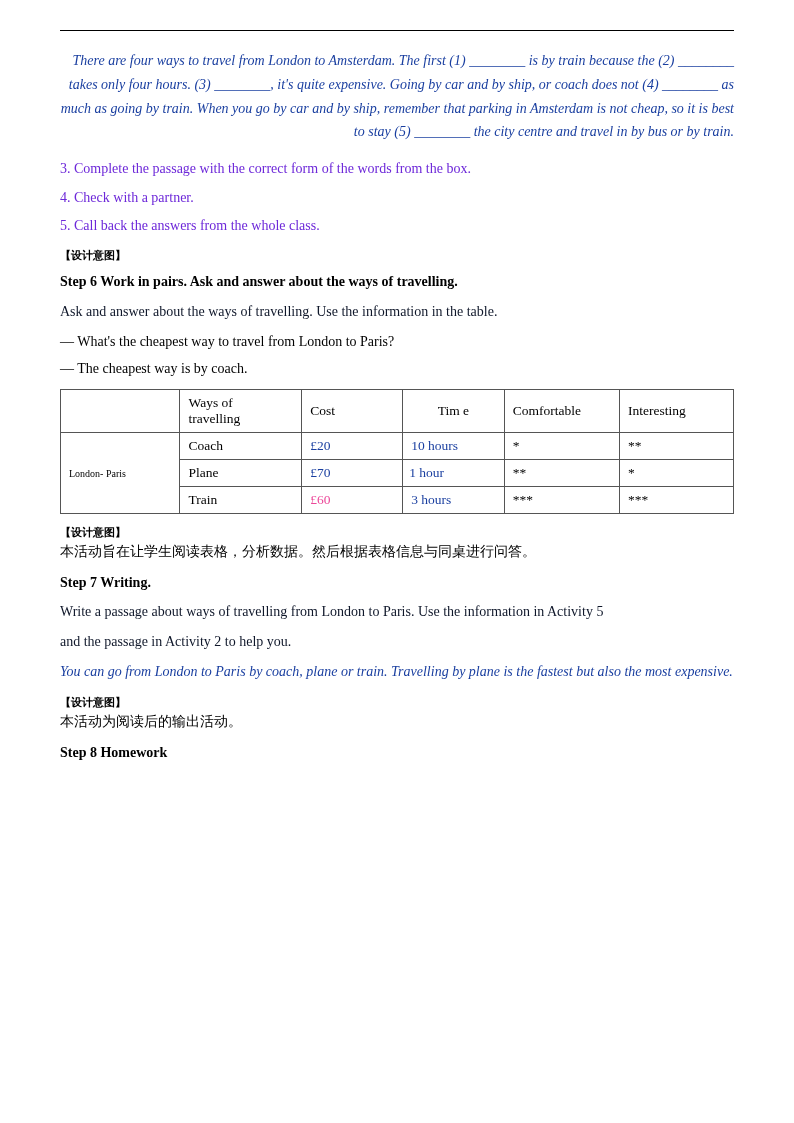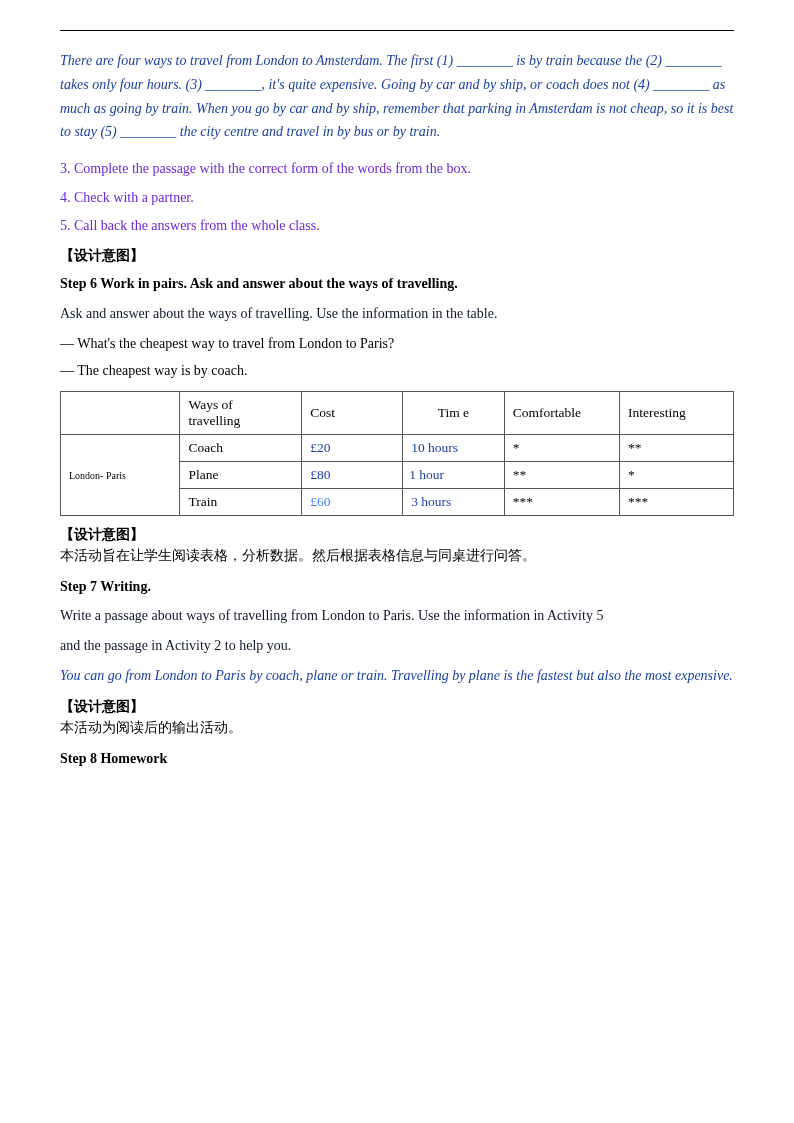--- a/index.html
+++ b/index.html
@@ -18,20 +18,21 @@
     }
     .top-line {
       border-top: 1.5px solid #000;
       margin-bottom: 18px;
     }
     .italic-passage {
       font-style: italic;
       color: #1a3fa0;
       line-height: 1.7;
       margin-bottom: 14px;
+      text-align: right;
     }
     .numbered-item {
       font-size: 14px;
       color: #6d28d9;
       margin-bottom: 6px;
       line-height: 1.6;
     }
     .design-intent-block {
       margin: 10px 0 8px 0;
     }
@@ -103,21 +104,21 @@
       color: #1a3fa0;
     }
     .italic-example {
       font-style: italic;
       color: #1a3fa0;
       line-height: 1.7;
       margin-bottom: 8px;
     }
     .bracket-title {
       font-weight: bold;
-      font-size: 14px;
+      font-size: 11px;
     }
   </style>
 </head>
 <body>
 
 <div class="top-line"></div>
 
 <p class="italic-passage">There are four ways to travel from London to Amsterdam. The first (1) ________ is by train because the (2) ________ takes only four hours. (3) ________, it's quite expensive. Going by car and by ship, or coach does not (4) ________ as much as going by train. When you go by car and by ship, remember that parking in Amsterdam is not cheap, so it is best to stay (5) ________ the city centre and travel in by bus or by train.</p>
 
 <p class="numbered-item">3. Complete the passage with the correct form of the words from the box.</p>
@@ -151,28 +152,28 @@
     <tr>
       <td rowspan="3" class="route-cell">London- Paris</td>
       <td class="ways-cell">Coach</td>
       <td style="color:#1a3fa0;">£20</td>
       <td style="color:#1a3fa0;">10 hours</td>
       <td>*</td>
       <td>**</td>
     </tr>
     <tr>
       <td class="ways-cell">Plane</td>
-      <td style="color:#1a3fa0;">£80</td>
+      <td style="color:#1a3fa0;">£70</td>
       <td style="color:#1a3fa0;padding-left:6px;">1 hour</td>
       <td>**</td>
       <td>*</td>
     </tr>
     <tr>
       <td class="ways-cell">Train</td>
-      <td style="color:#3b82f6;">£60</td>
+      <td style="color:#ec4899;">£60</td>
       <td style="color:#1a3fa0;">3 hours</td>
       <td>***</td>
       <td>***</td>
     </tr>
   </tbody>
 </table>
 
 <div class="design-intent-block">
   <span class="bracket-title">【设计意图】</span><br>
   <span class="design-intent-text">本活动旨在让学生阅读表格，分析数据。然后根据表格信息与同桌进行问答。</span>

